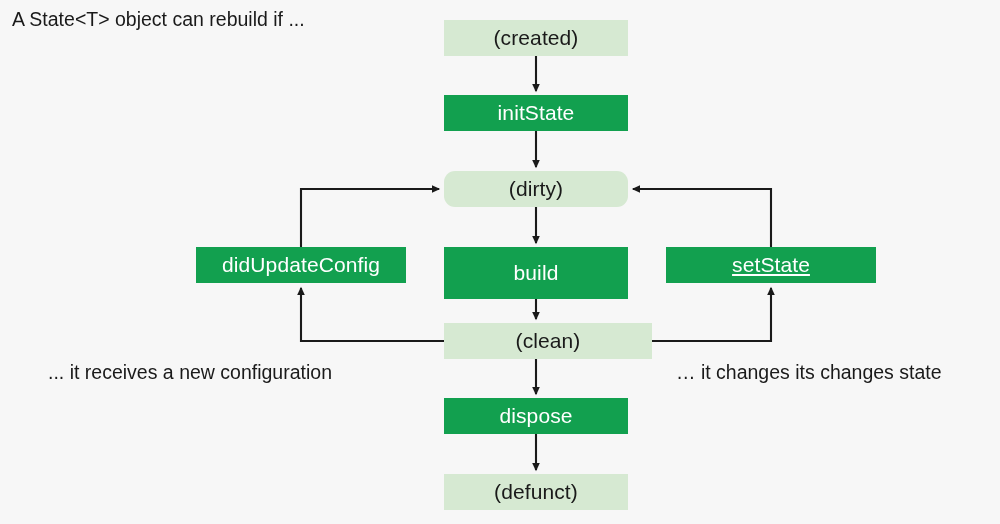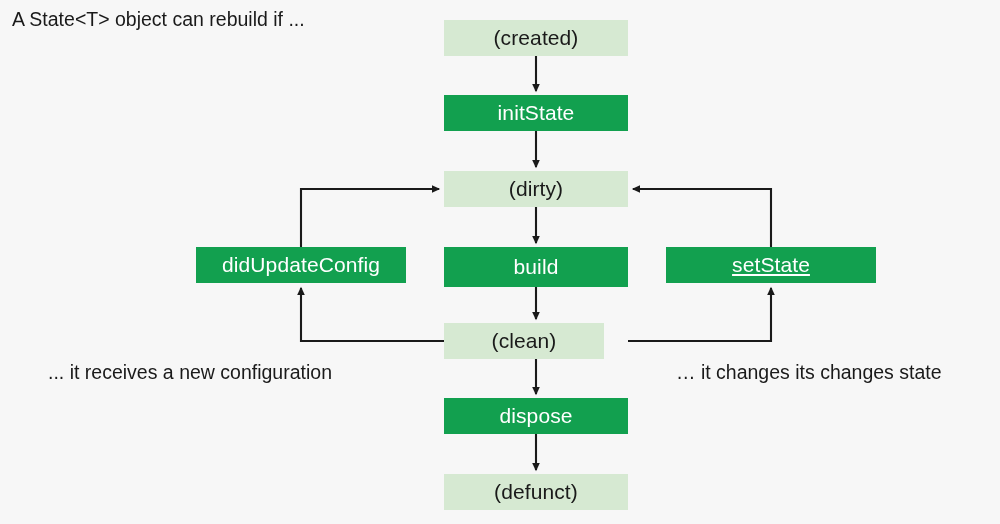--- a/index.html
+++ b/index.html
@@ -84,24 +84,24 @@
       <path d="M444,341 L301,341 L301,288"></path>
       <path d="M301,247 L301,189 L439,189"></path>
 
       <path d="M628,341 L771,341 L771,288"></path>
       <path d="M771,247 L771,189 L633,189"></path>
     </g>
   </svg>
 
   <div class="node state" style="left:444px; top:20px;  width:184px; height:36px;">(created)</div>
   <div class="node method" style="left:444px; top:95px;  width:184px; height:36px;">initState</div>
-  <div class="node state" style="left:444px; top:171px; width:184px; height:36px;">(dirty)</div>
+  <div class="node state" style="left:444px; top:171px; width:184px; height:36px;border-radius:11px;">(dirty)</div>
   <div class="node method" style="left:196px; top:247px; width:210px; height:36px;text-align:center;">didUpdateConfig</div>
-  <div class="node method" style="left:444px; top:247px; width:184px; height:40px;">build</div>
+  <div class="node method" style="left:444px; top:247px; width:184px; height:52px;">build</div>
   <div class="node method" style="left:666px; top:247px; width:210px; height:36px;text-decoration:underline;">setState</div>
-  <div class="node state" style="left:444px; top:323px; width:160px; height:36px;">(clean)</div>
+  <div class="node state" style="left:444px; top:323px; width:208px; height:36px;">(clean)</div>
   <div class="node method" style="left:444px; top:398px; width:184px; height:36px;">dispose</div>
   <div class="node state" style="left:444px; top:474px; width:184px; height:36px;">(defunct)</div>
 
   <div class="caption" style="left:48px; top:361px;">... it receives a new configuration</div>
   <div class="caption" style="left:676px; top:361px;">… it changes its changes state</div>
 
 </div>
 
 </body></html>

